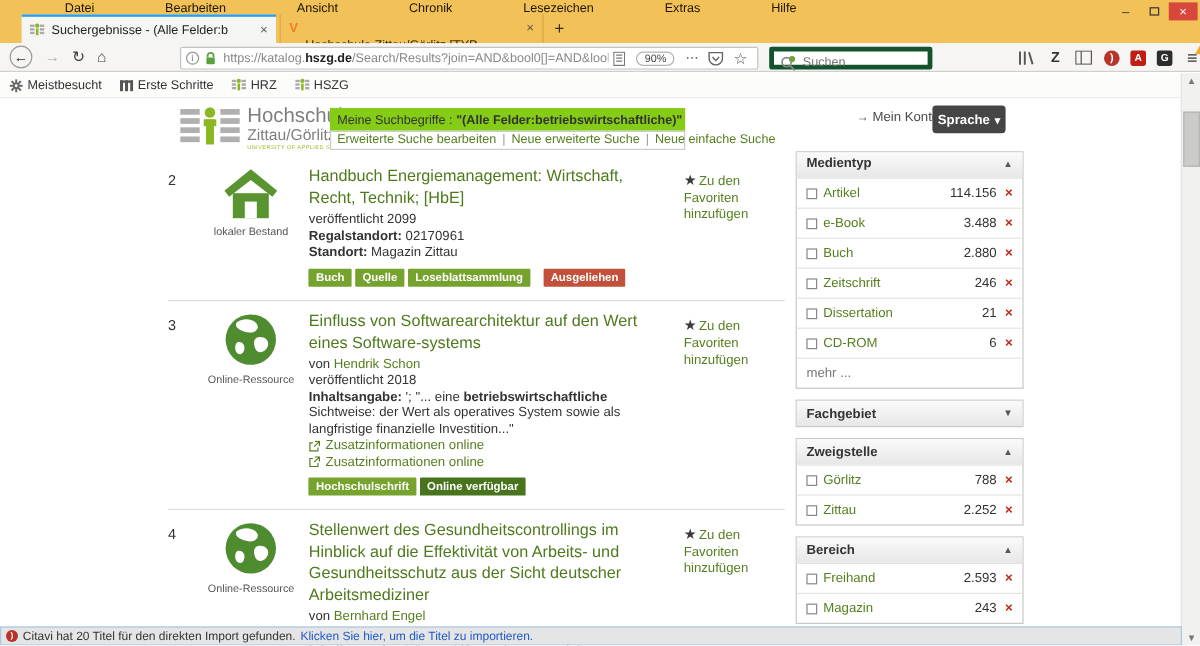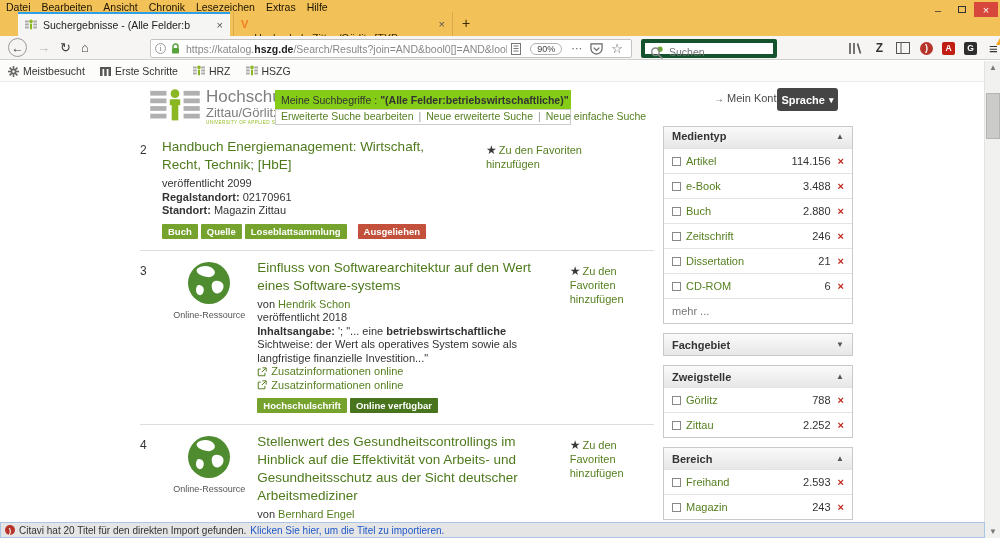--- a/index.html
+++ b/index.html
@@ -3,21 +3,21 @@
 <meta charset="utf-8">
 <style>
   * { margin:0; padding:0; box-sizing:border-box; }
   html,body { background:#fff; }
   body { font-family:"Liberation Sans", sans-serif; }
   #screen { position:relative; width:1000px; height:538px; overflow:hidden; background:#fff; }
 
   
   #titlebar { position:absolute; top:0; left:0; width:1000px; height:36px; background:#f2c158; }
   #menubar { position:absolute; top:0; left:0; height:13px; display:flex; gap:11px; padding:1px 0 0 6px; font-size:10.5px; color:#1d1500; }
-  .menu-item { cursor:default; }
+  .menu-item { cursor:default;margin-left:48px; }
   #win-controls { position:absolute; top:2px; right:2px; display:flex; }
   .wc { width:24px; height:15px; display:flex; align-items:center; justify-content:center; font-size:11px; color:#333; }
   .wc.close { background:#d8473b; color:#fff; }
   .wc .maxbox { width:8px; height:7px; border:1.5px solid #333; display:inline-block; }
 
   #tabstrip { position:absolute; top:12px; left:0; width:1000px; height:24px; }
   .tab { position:absolute; top:0; height:24px; display:flex; align-items:center; gap:6px; padding:0 7px; font-size:10.5px; color:#3a2b00; }
   .tab.active { background:#f5f5f4; border-top:2px solid #2b9fe8; color:#222; }
   .tab .tclose { margin-left:auto; color:#555; font-size:11px; }
   .tab1 { left:18px; width:212px; }
@@ -314,20 +314,28 @@
     </div>
     <div id="lang-btn">
       <span>Sprache</span>
         <span style="font-size:9px;">▾</span>
     </div>
 
     <div id="results">
 
       <div class="result">
         <div class="r-num">2</div>
+        <div class="r-icon">
+          <svg width="46" height="42" viewBox="0 0 46 42">
+            <polygon points="23,1 45,19 41,24 23,10 5,24 1,19" fill="#5a9431"></polygon>
+            <rect x="8" y="21" width="30" height="21" fill="#5a9431"></rect>
+            <rect x="18" y="28" width="10" height="14" fill="#fff"></rect>
+          </svg>
+          <div class="t-label">lokaler Bestand</div>
+        </div>
         <div class="r-main">
           <div class="r-title">Handbuch Energiemanagement: Wirtschaft, Recht, Technik; [HbE]</div>
           <div class="r-meta">veröffentlicht 2099</div>
           <div class="r-meta"><b>Regalstandort:</b> <span>02170961</span></div>
           <div class="r-meta"><b>Standort:</b> <span>Magazin Zittau</span></div>
           <div class="badges">
             <span class="badge green">Buch</span>
             <span class="badge green">Quelle</span>
             <span class="badge green">Loseblattsammlung</span>
             <span class="badge red">Ausgeliehen</span>

